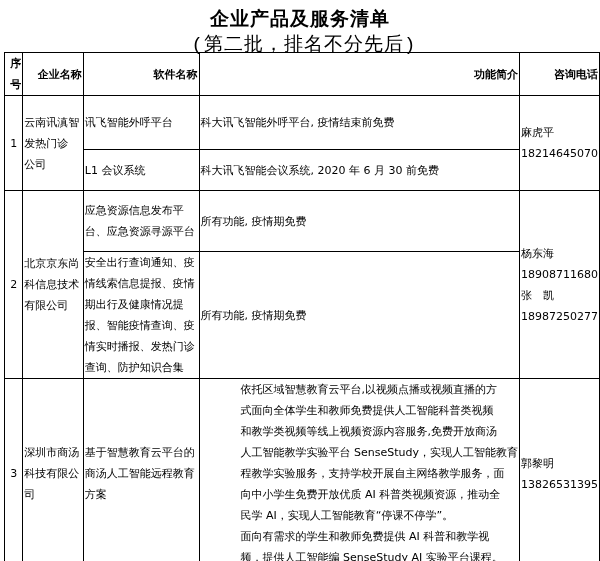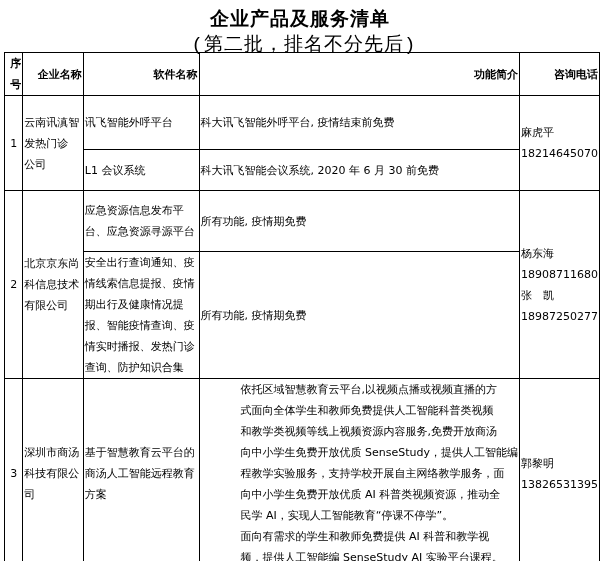--- a/index.html
+++ b/index.html
@@ -113,21 +113,21 @@
       </td>
       <td class="l lines">
         <div>基于智慧教育云平台的</div>
         <div>商汤人工智能远程教育</div>
         <div>方案</div>
       </td>
       <td class="l lines func3">
         <div>依托区域智慧教育云平台,以视频点播或视频直播的方</div>
         <div>式面向全体学生和教师免费提供人工智能科普类视频</div>
         <div>和教学类视频等线上视频资源内容服务,免费开放商汤</div>
-        <div>向中小学生免费开放优质 SenseStudy，提供人工智能编</div>
+        <div>人工智能教学实验平台 SenseStudy，实现人工智能教育</div>
         <div>程教学实验服务，支持学校开展自主网络教学服务，面</div>
         <div>向中小学生免费开放优质 AI 科普类视频资源，推动全</div>
         <div>民学 AI，实现人工智能教育“停课不停学”。</div>
         <div>面向有需求的学生和教师免费提供 AI 科普和教学视</div>
         <div>频，提供人工智能编 SenseStudy AI 实验平台课程。</div>
       </td>
       <td class="l lines">
         <div>郭黎明</div>
         <div>13826531395</div>
       </td>

